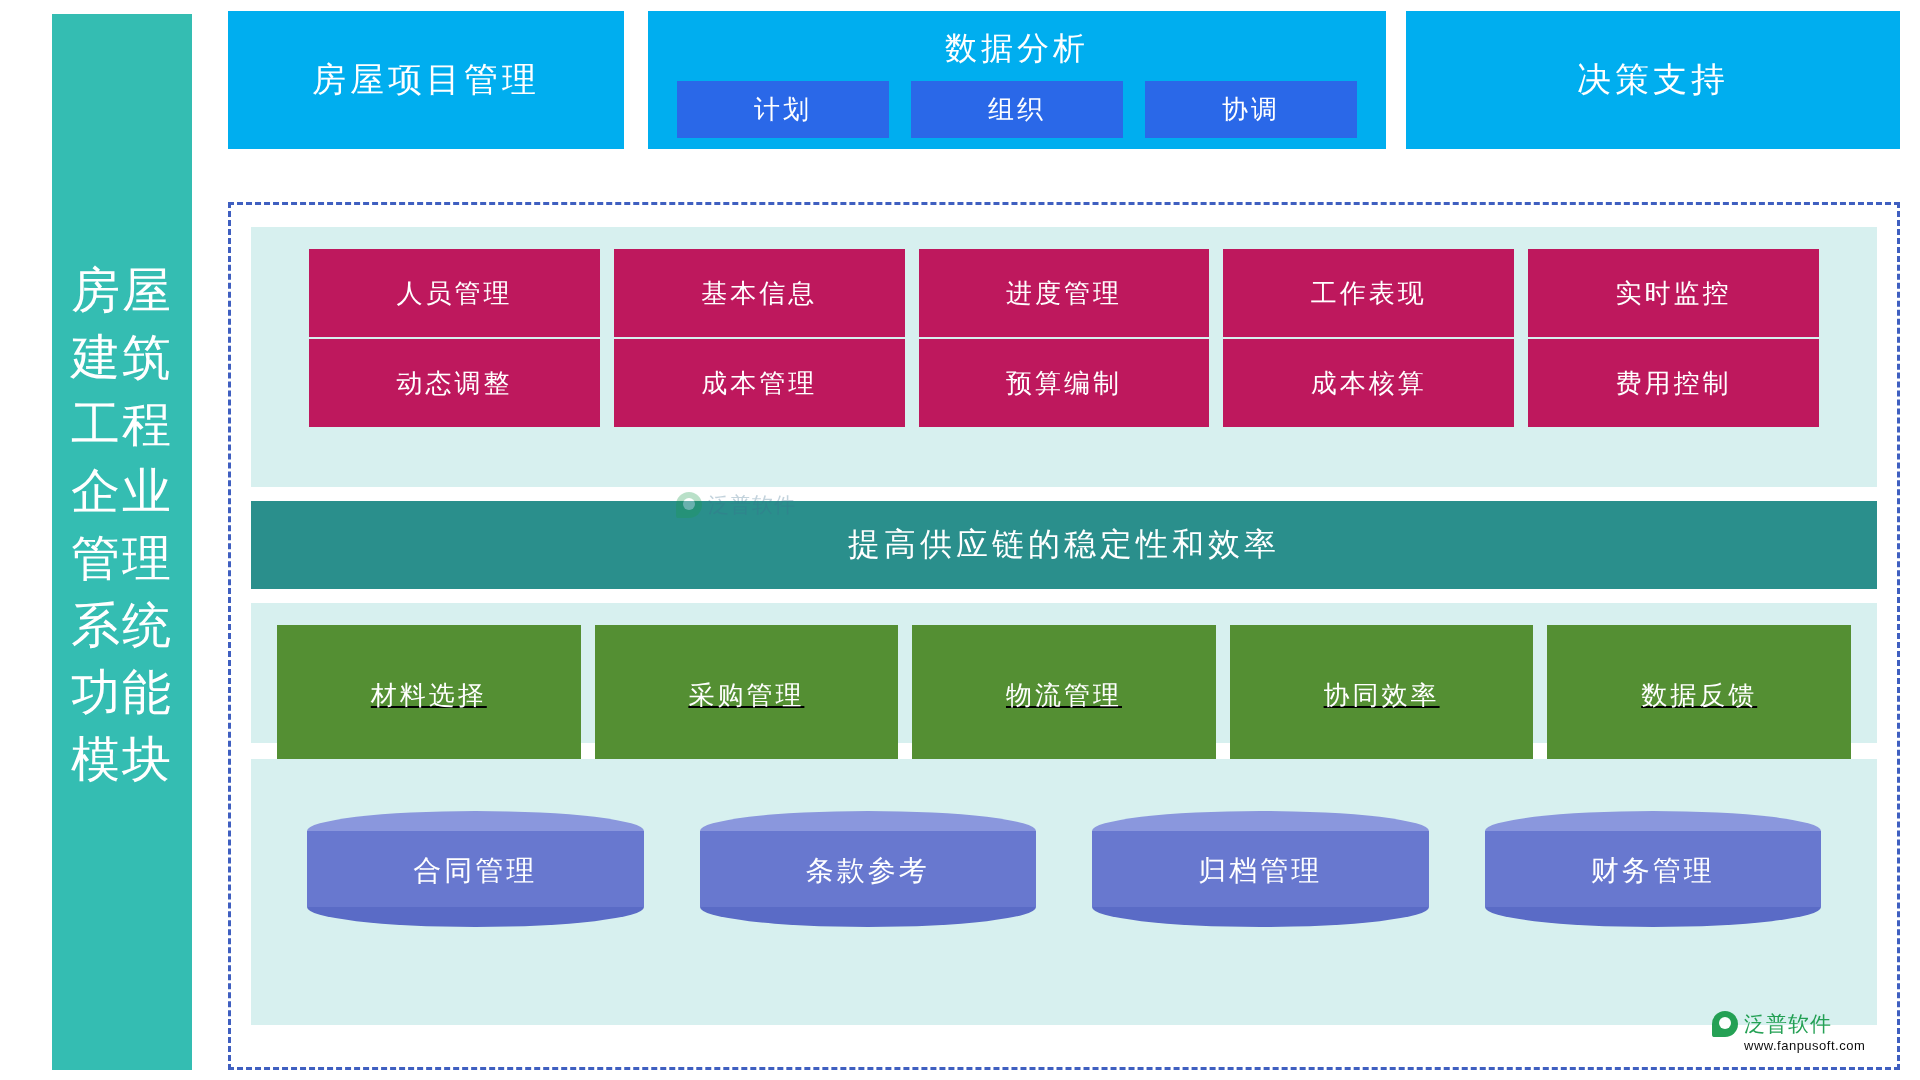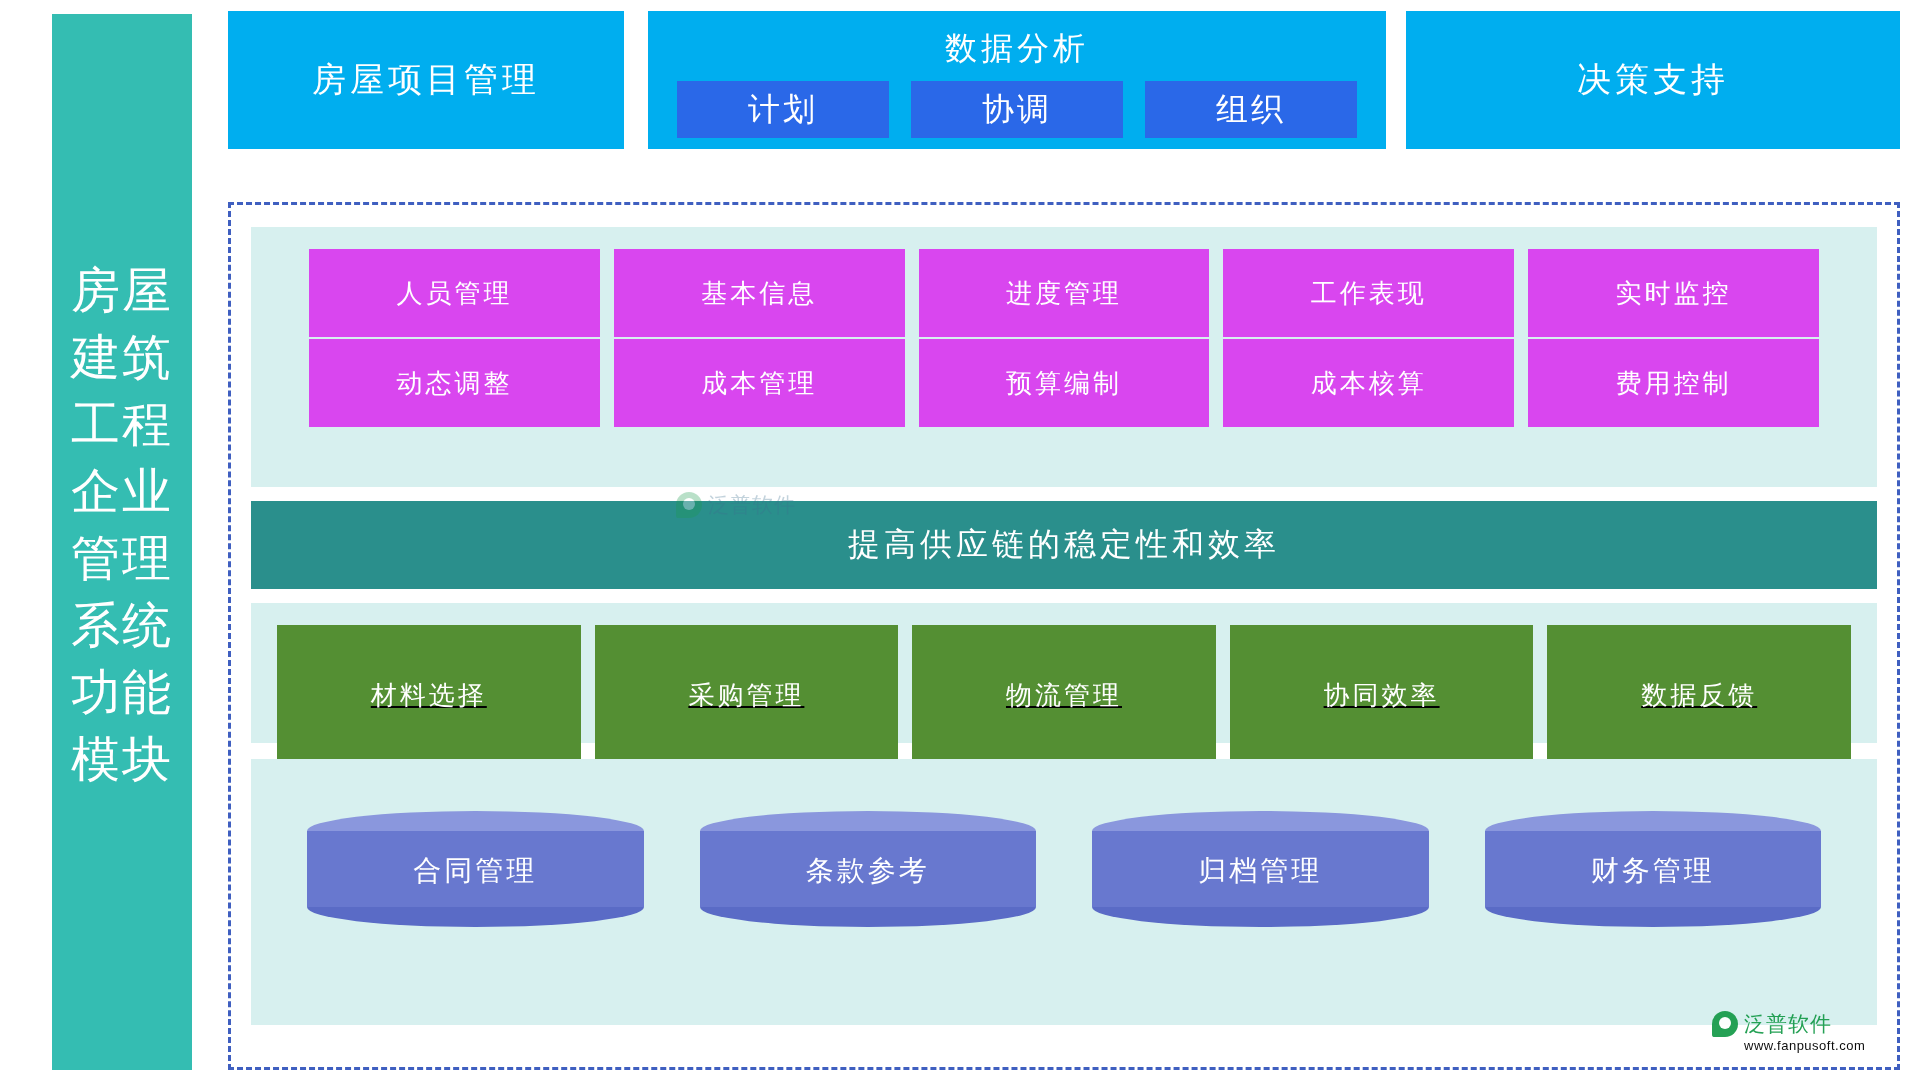--- a/index.html
+++ b/index.html
@@ -71,21 +71,21 @@
     position: absolute;
     left: 0; right: 0; bottom: 11px;
     display: flex;
     justify-content: center;
     gap: 22px;
   }
   .sub-btn {
     width: 212px; height: 57px;
     background: #2a68e8;
     color: #ffffff;
-    font-size: 32px;
+    font-size: 26px;
     letter-spacing: 3px;
     display: flex;
     align-items: center;
     justify-content: center;
   }
 
   
   .dashed-area {
     position: absolute;
     left: 228px; top: 202px;
@@ -110,21 +110,21 @@
   }
   .tile {
     display: flex;
     align-items: center;
     justify-content: center;
     color: #ffffff;
     font-size: 26px;
     letter-spacing: 3px;
     height: 88px;
   }
-  .tile.green { background: #d946ef; }
+  .tile.green { background: #be185d; }
   .tile.olive { background: #548f33; height: 140px; font-size: 26px;}
 
   .banner {
     height: 88px;
     background: #2a8f8c;
     color: #ffffff;
     display: flex;
     align-items: center;
     justify-content: center;
     font-size: 32px;
@@ -242,24 +242,24 @@
       <span class="hdr-title">房屋项目管理</span>
     </div>
 
     <div class="hdr-box" id="hdr-mid">
       <span class="hdr-title">数据分析</span>
       <div class="sub-row">
         <div class="sub-btn">
           <span>计划</span>
         </div>
         <div class="sub-btn">
+          <span>组织</span>
+        </div>
+        <div class="sub-btn">
           <span>协调</span>
-        </div>
-        <div class="sub-btn">
-          <span>组织</span>
         </div>
       </div>
     </div>
 
     <div class="hdr-box" id="hdr-right">
       <span class="hdr-title">决策支持</span>
     </div>
   </div>
 
   <div class="dashed-area">

